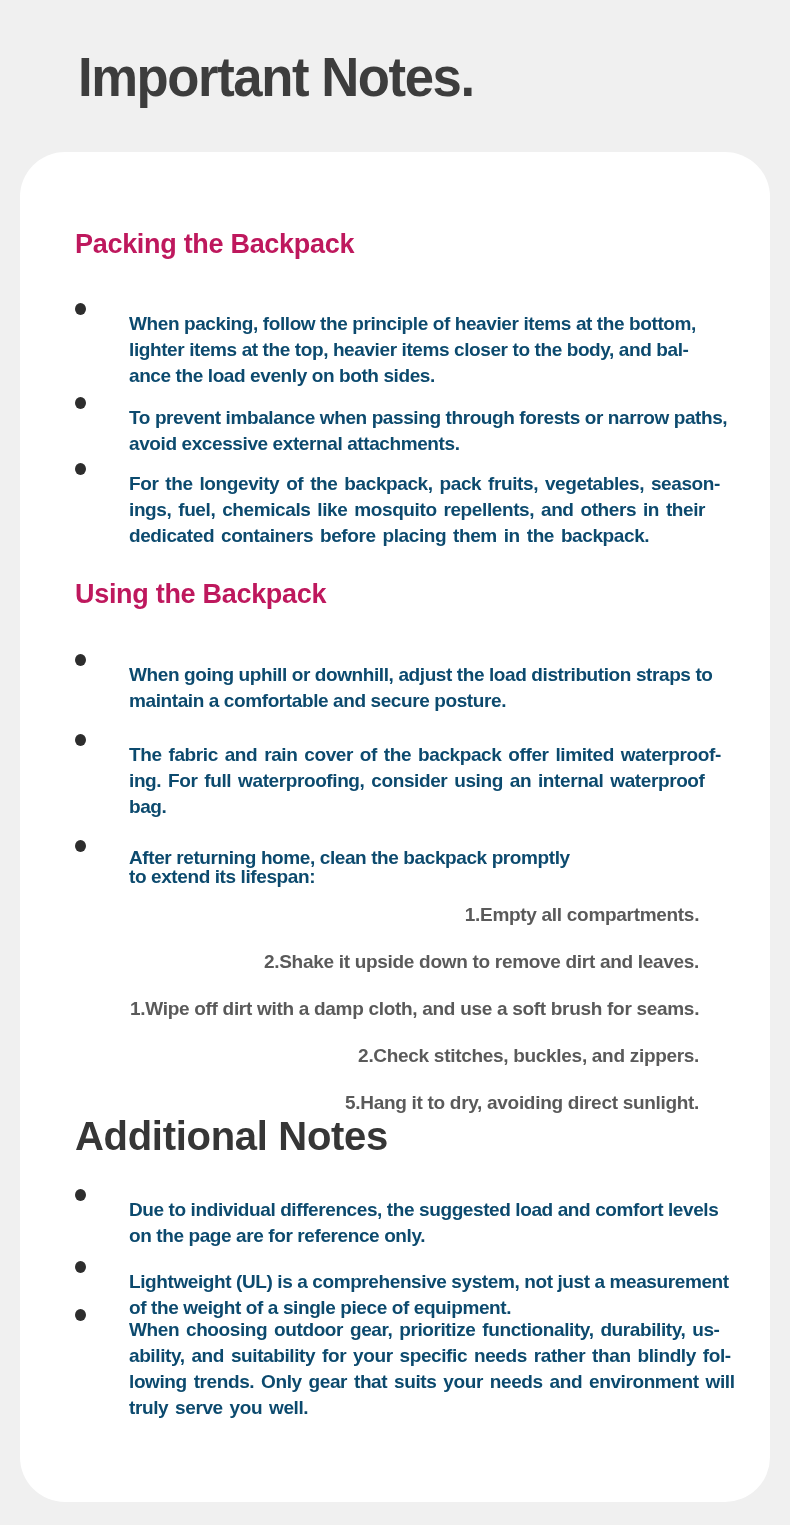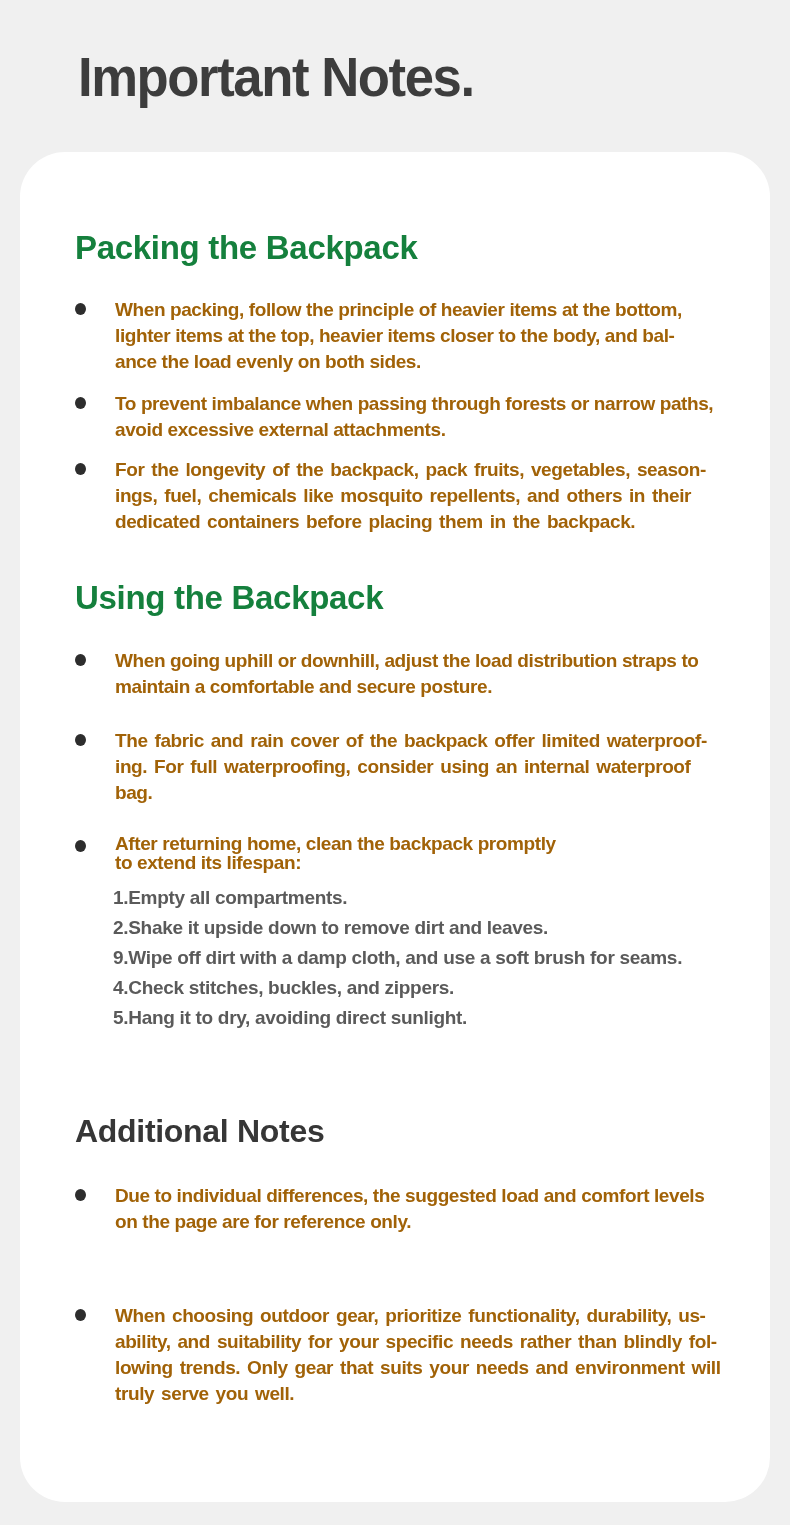--- a/index.html
+++ b/index.html
@@ -21,48 +21,48 @@
   }
 
   .card{
     position:absolute;left:20px;top:152px;
     width:750px;height:1350px;
     background:#ffffff;border-radius:45px;
   }
 
   .h2{
     position:absolute;left:75px;margin:0;
-    font-size:33px;font-weight:700;line-height:1.15;
-    color:#15803d;letter-spacing:-0.3px;white-space:pre;
+    font-size:27px;font-weight:700;line-height:1.15;
+    color:#be185d;letter-spacing:-0.3px;white-space:pre;
   }
-  .h2.big{font-size:32px;color:#363636;}
+  .h2.big{font-size:40px;color:#363636;}
 
   .bullet{
     position:absolute;left:74px;margin:0;padding:0 0 0 39px;
     width:660px;box-sizing:border-box;
   }
   .dot{
     position:absolute;left:1px;top:8px;
     width:11px;height:12px;border-radius:50%;
     background:#2d2d2d;display:block;
   }
   .btext{
-    margin:2px;font-size:19px;font-weight:700;line-height:26px;
-    color:#a16207;letter-spacing:-0.4px;white-space:pre;
+    margin:16px;font-size:19px;font-weight:700;line-height:26px;
+    color:#0c4a6e;letter-spacing:-0.4px;white-space:pre;
   }
   .bullet.justified .btext{word-spacing:2px;}
   .bullet.tight .btext{line-height:19px;}
 
   .steps{
     position:absolute;left:113px;top:883px;margin:0;padding:0;
     list-style:none;
   }
   .steps li{
-    margin:0;font-size:19px;font-weight:600;line-height:30px;
-    color:#5a5a5a;letter-spacing:-0.3px;white-space:pre;
+    margin:17px;font-size:19px;font-weight:600;line-height:30px;
+    color:#5a5a5a;letter-spacing:-0.3px;white-space:pre;text-align:right;
   }
 </style>
 </head>
 <body>
 
 <div class="page">
 
   <h1 class="title">Important Notes.</h1>
 
   <div class="card"></div>
@@ -102,31 +102,36 @@
   </div>
   <div class="bullet tight" style="top:832px">
     <span class="dot"></span>
     <p class="btext">After returning home, clean the backpack promptly
 to extend its lifespan:</p>
   </div>
 
   <ol class="steps">
     <li>1.Empty all compartments.</li>
     <li>2.Shake it upside down to remove dirt and leaves.</li>
-    <li>9.Wipe off dirt with a damp cloth, and use a soft brush for seams.</li>
-    <li>4.Check stitches, buckles, and zippers.</li>
+    <li>1.Wipe off dirt with a damp cloth, and use a soft brush for seams.</li>
+    <li>2.Check stitches, buckles, and zippers.</li>
     <li>5.Hang it to dry, avoiding direct sunlight.</li>
   </ol>
 
   <h2 class="h2 big" style="top:1113px">Additional Notes</h2>
 
   <div class="bullet" style="top:1181px">
     <span class="dot"></span>
     <p class="btext">Due to individual differences, the suggested load and comfort levels
 on the page are for reference only.</p>
+  </div>
+  <div class="bullet" style="top:1253px">
+    <span class="dot"></span>
+    <p class="btext">Lightweight (UL) is a comprehensive system, not just a measurement
+of the weight of a single piece of equipment.</p>
   </div>
   <div class="bullet justified" style="top:1301px">
     <span class="dot"></span>
     <p class="btext">When choosing outdoor gear, prioritize functionality, durability, us-
 ability, and suitability for your specific needs rather than blindly fol-
 lowing trends. Only gear that suits your needs and environment will
 truly serve you well.</p>
   </div>
 
 </div>

